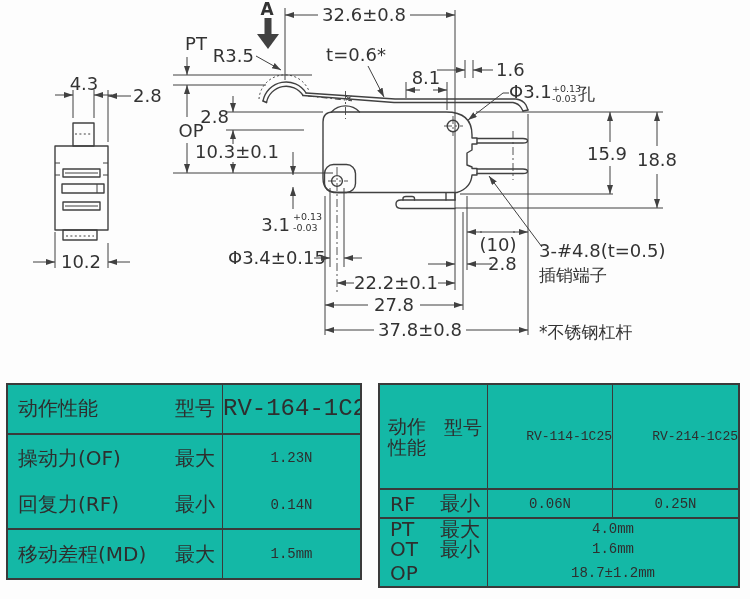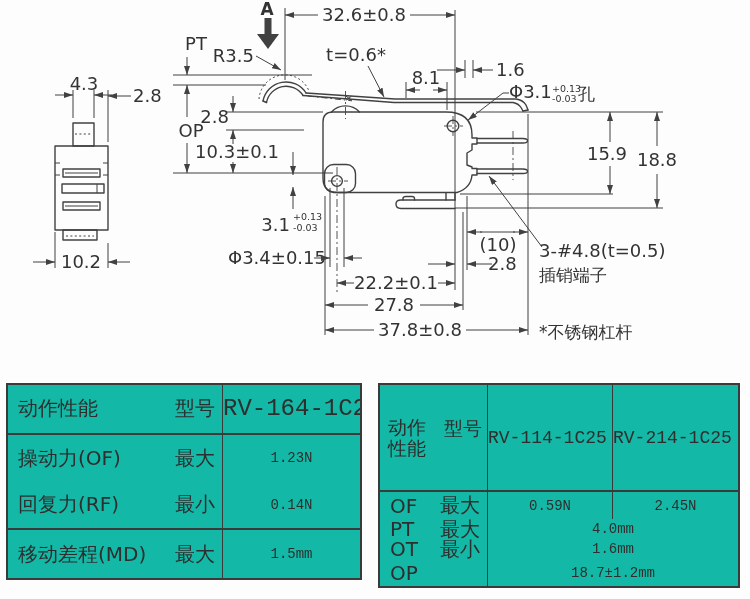--- a/index.html
+++ b/index.html
@@ -22,21 +22,21 @@
   .spec tr.gsep td{border-bottom:2.2px solid #3a3a3a;}
   .spec td.lab{border-right:1.6px solid #3a3a3a;font-size:20px;}
   .spec td.vsep{border-left:1.6px solid #3a3a3a;}
   .spec td.val{font-family:"Liberation Mono","DejaVu Sans Mono",monospace;text-align:center;font-size:14px;}
   .labflex{display:flex;justify-content:space-between;align-items:center;padding:0 7px 0 10px;}
   #tleft{left:6px;top:383px;width:356px;height:197px;}
   #tleft td.lab{width:214px;}
   #tright{left:378px;top:383px;width:362px;height:205px;}
   #tright td.lab{width:107px;}
   #tright td.c2{width:124px;}
-  #tright .model{font-family:"Liberation Mono","DejaVu Sans Mono",monospace;font-size:18px;text-align:left;}
+  #tright .model{font-family:"Liberation Mono","DejaVu Sans Mono",monospace;font-size:13px;text-align:right;}
   #tright .hcell{position:relative;height:46px;}
   #tright .perf{position:absolute;left:8px;top:2px;width:46px;font-size:19px;line-height:1.12;white-space:normal;word-break:break-all;}
   #tright .mlabel{position:absolute;right:5px;top:1px;font-size:19px;}
   .h20{height:20px;line-height:20px;}
   .h27{height:27px;}
 </style>
 </head>
 <body>
 
 <div id="page">
@@ -268,29 +268,29 @@
         <tr class="gsep">
     <td class="lab">
             <div class="hcell">
       <span class="perf">动作性能</span>
       <span class="mlabel">型号</span>
             </div>
           </td>
     <td class="val model c2">RV-114-1C25</td>
     <td class="val model vsep">RV-214-1C25</td>
   </tr>
-  <tr>
-    <td class="lab h27">
-            <div class="labflex">
-      <span>OF</span>
-      <span>最大</span>
-            </div>
-          </td>
-    <td class="val c2">0.59N</td>
-    <td class="val vsep">2.45N</td>
+  <tr class="gsep">
+    <td class="lab h27">
+            <div class="labflex">
+      <span>RF</span>
+      <span>最小</span>
+            </div>
+          </td>
+    <td class="val c2">0.06N</td>
+    <td class="val vsep">0.25N</td>
   </tr>
   <tr>
     <td class="lab h20">
             <div class="labflex">
       <span>PT</span>
       <span>最大</span>
             </div>
           </td>
     <td class="val" colspan="2">4.0mm</td>
   </tr>

